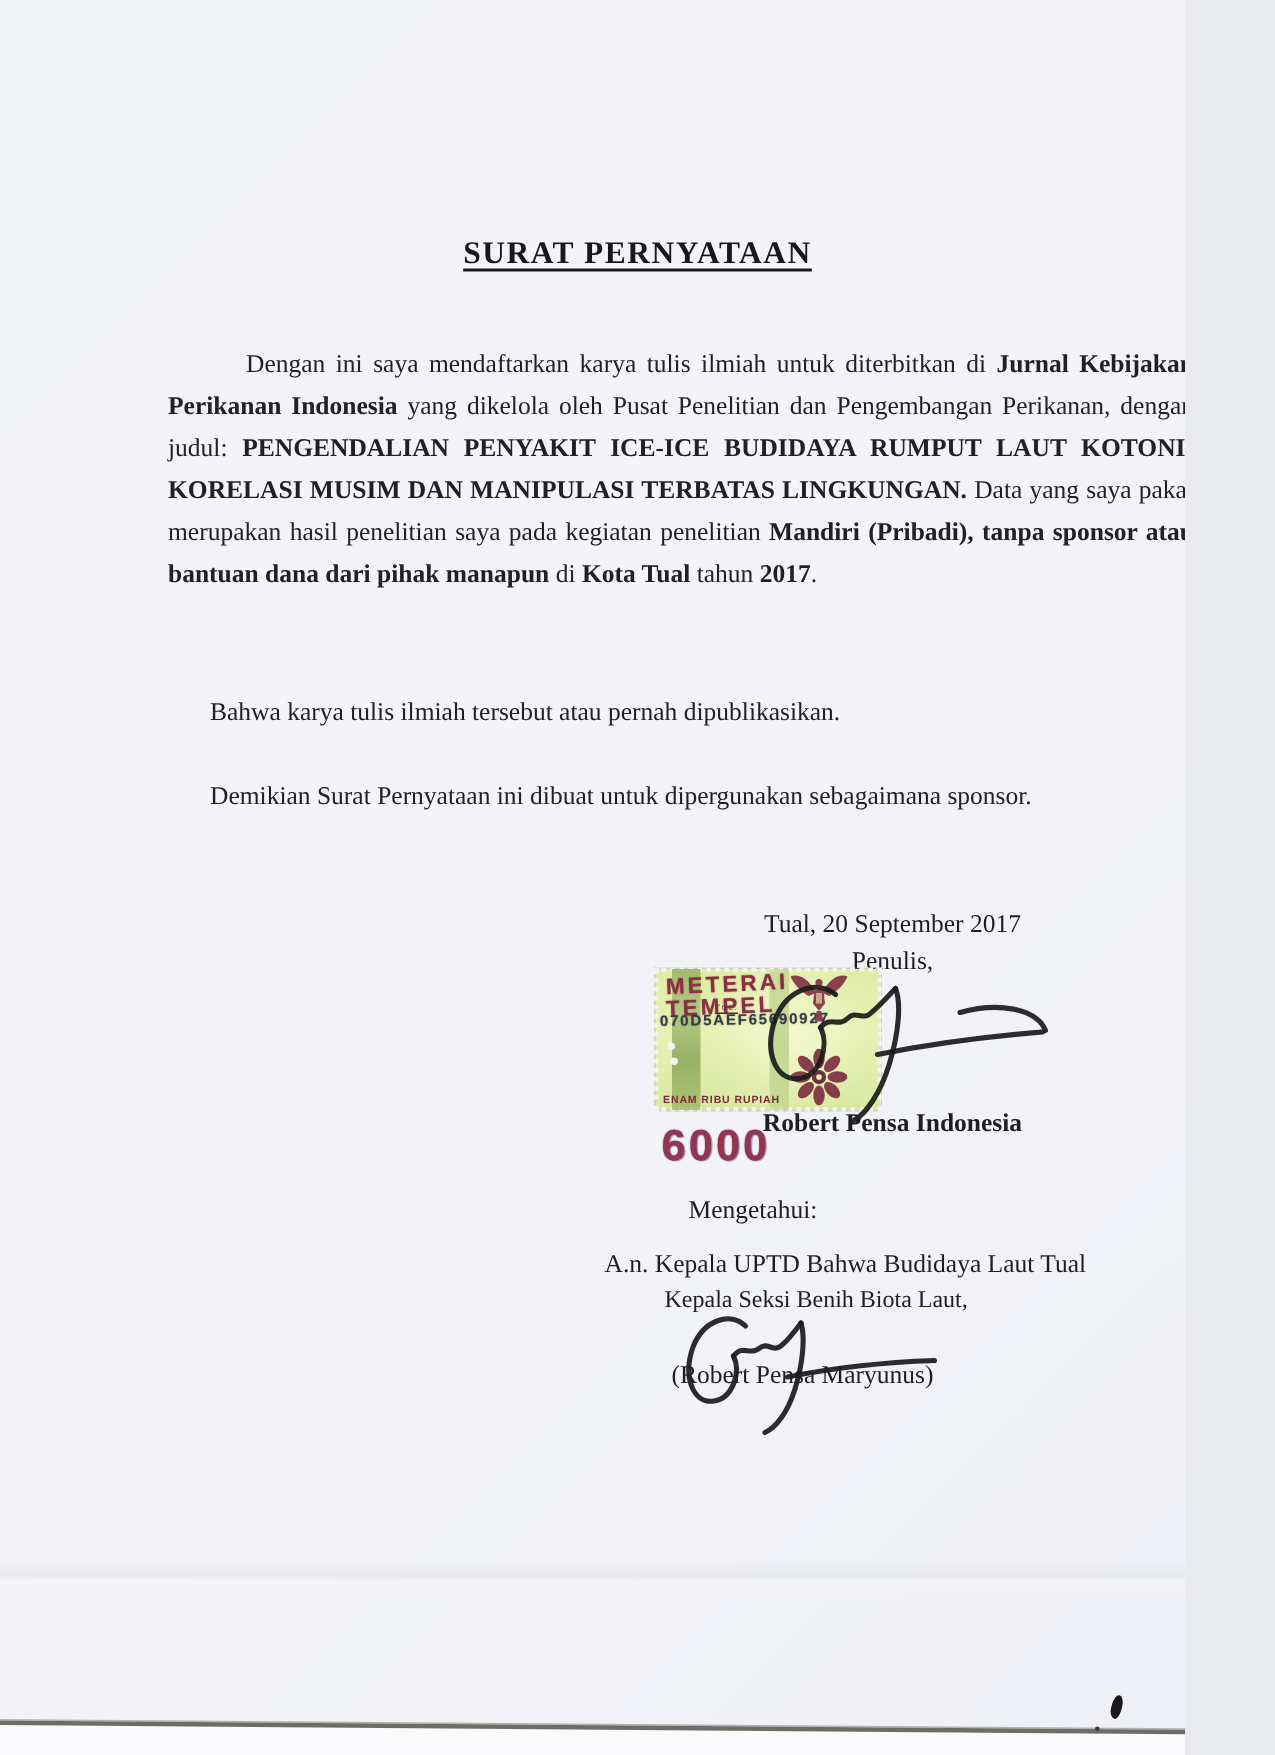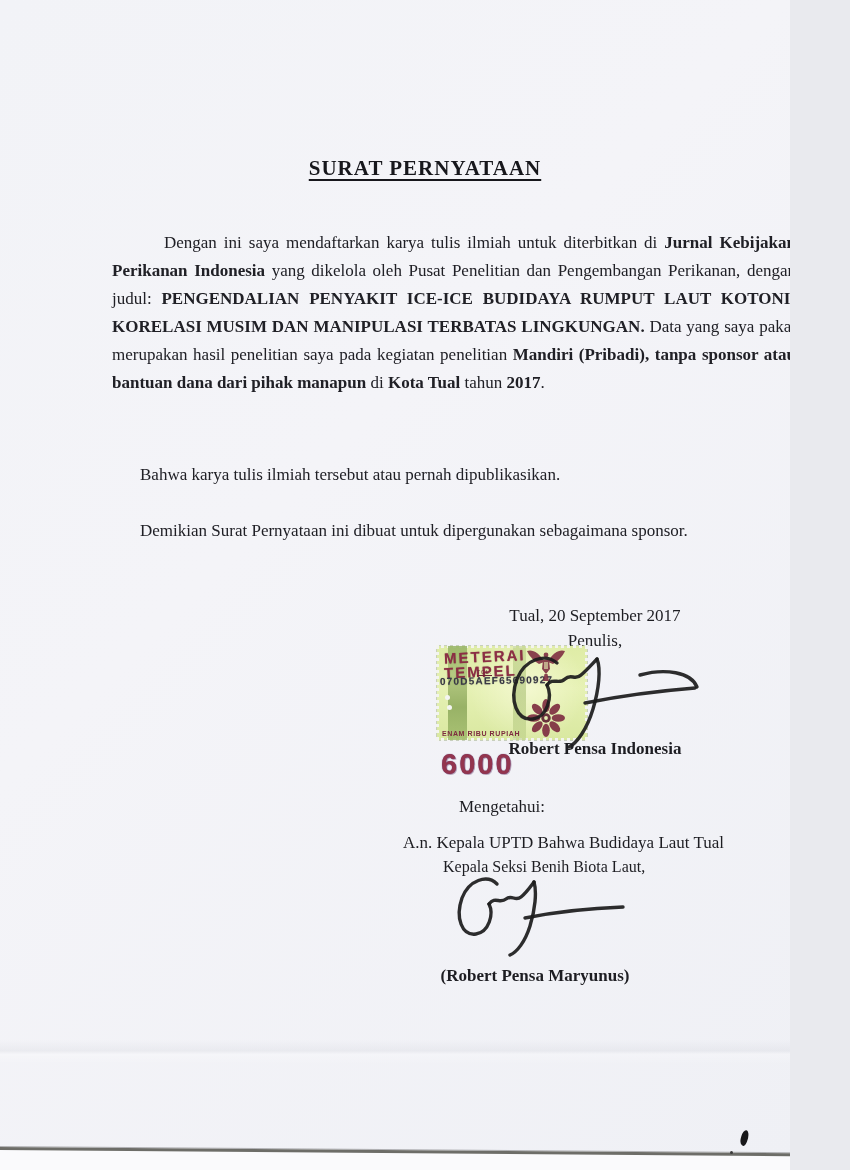--- a/index.html
+++ b/index.html
@@ -36,21 +36,21 @@
     font-size:17px;line-height:25px;
   }
   .author-name{
     top:739px;left:455px;width:280px;text-align:center;
     font-size:17px;font-weight:bold;
   }
 
   .ack-label{top:797px;left:443px;font-size:17px;margin-left:16px;}
   .ack-line1{top:833px;left:403px;font-size:17px;}
   .ack-line2{top:858px;left:443px;font-size:16px;}
-  .ack-name{top:966px;left:430px;width:210px;text-align:center;font-size:17px;font-weight:bold;}
+  .ack-name{top:907px;left:430px;width:210px;text-align:center;font-size:17px;font-weight:normal;}
 
   
   .stamp{
     top:646px;left:437px;width:150px;height:94px;
     background:
       radial-gradient(circle at 60% 45%, rgba(255,255,230,.55), rgba(255,255,230,0) 55%),
       linear-gradient(180deg,#dfeca6 0%,#e6f1b4 45%,#d9e8a0 100%);
     outline:3px dotted #f3f4f0;outline-offset:-2px;
     box-shadow:0 0 0 1px rgba(120,140,80,.35);
   }

